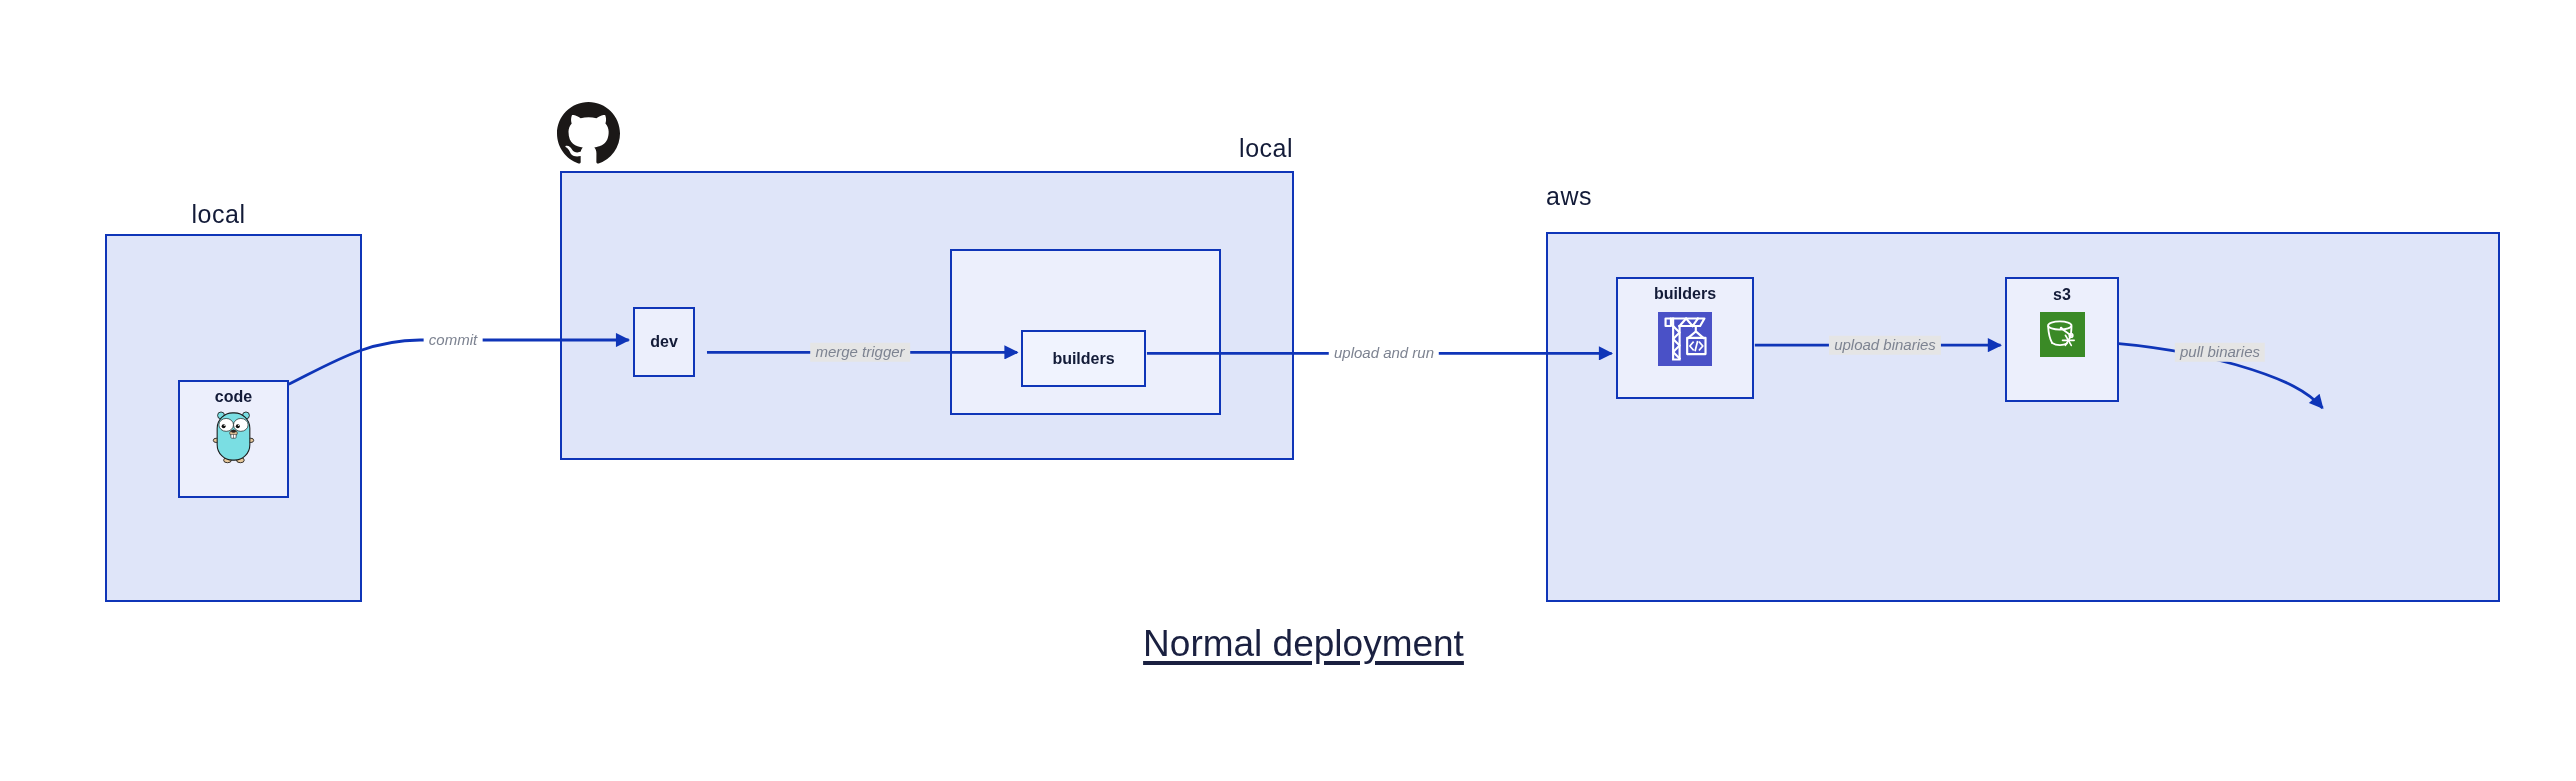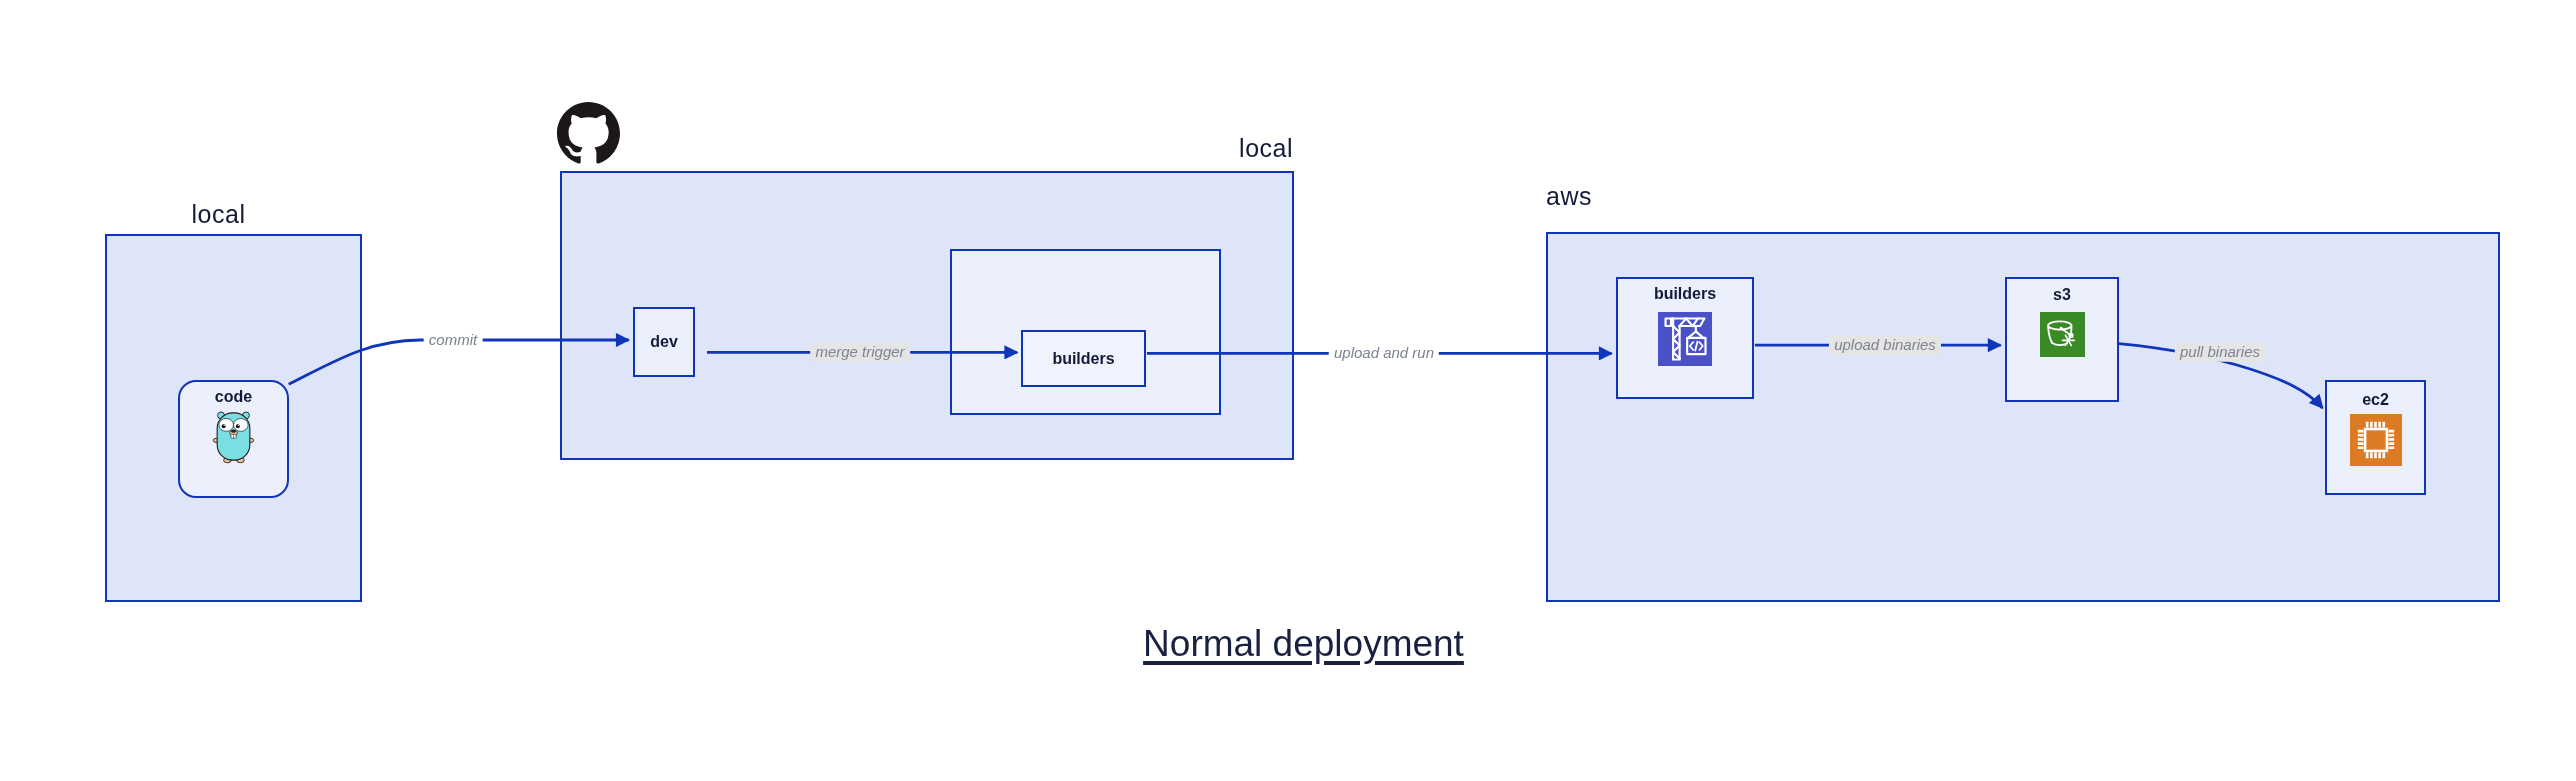--- a/index.html
+++ b/index.html
@@ -73,21 +73,21 @@
       <path d="M 4070 663 C 4190 672 4270 688 4340 708 C 4440 737 4482 762 4508 792" marker-end="url(#arrow)"></path>
     </g>
   </svg>
 
   <div class="elabel on-white" style="left:453px;top:340px;">commit</div>
   <div class="elabel on-fill" style="left:860px;top:352px;">merge trigger</div>
   <div class="elabel on-white" style="left:1384px;top:353px;">upload and run</div>
   <div class="elabel on-fill" style="left:1885px;top:345px;">upload binaries</div>
   <div class="elabel on-fill" style="left:2220px;top:352px;">pull binaries</div>
 
-  <div class="node" style="left:178px;top:380px;width:111px;height:118px;padding-top:7.2px;gap:4.1px;border-radius:18px;">
+  <div class="node" style="left:178px;top:380px;width:111px;height:118px;padding-top:7.2px;gap:4.1px;">
     <div class="nlabel">code</div>
     <svg class="icon-tile" width="43" height="55" viewBox="0 0 100 126">
       <ellipse cx="10" cy="72" rx="7" ry="5" fill="#e8c89a" stroke="#1b1b1b" stroke-width="2"></ellipse>
       <ellipse cx="90" cy="72" rx="7" ry="5" fill="#e8c89a" stroke="#1b1b1b" stroke-width="2"></ellipse>
       <ellipse cx="36" cy="118" rx="9" ry="6" fill="#e8c89a" stroke="#1b1b1b" stroke-width="2"></ellipse>
       <ellipse cx="66" cy="118" rx="9" ry="6" fill="#e8c89a" stroke="#1b1b1b" stroke-width="2"></ellipse>
       <circle cx="21" cy="14" r="8" fill="#7adee3" stroke="#1b1b1b" stroke-width="2"></circle>
       <circle cx="79" cy="14" r="8" fill="#7adee3" stroke="#1b1b1b" stroke-width="2"></circle>
       <rect x="12" y="8" width="76" height="110" rx="36" fill="#7adee3" stroke="#1b1b1b" stroke-width="2.5"></rect>
       <ellipse cx="33" cy="36" rx="17" ry="15" fill="#ffffff" stroke="#1b1b1b" stroke-width="1.6"></ellipse>
@@ -142,30 +142,17 @@
       </g>
       <circle cx="47" cy="36" r="3" fill="#ffffff"></circle>
       <g stroke="#ffffff" stroke-width="3.6" stroke-linecap="round">
         <line x1="50" y1="63" x2="76" y2="63"></line>
         <line x1="56.5" y1="51.7" x2="69.5" y2="74.3"></line>
         <line x1="56.5" y1="74.3" x2="69.5" y2="51.7"></line>
       </g>
     </svg>
   </div>
 
-  <div class="node" style="left:2325px;top:380px;width:101px;height:115px;padding-top:10.3px;gap:6.2px;">
-    <div class="nlabel">ec2</div>
-    <svg class="icon-tile" width="52" height="52" viewBox="0 0 100 100">
-      <rect width="100" height="100" fill="#dd7a24"></rect>
-      <rect x="29" y="29" width="42" height="42" fill="none" stroke="#ffffff" stroke-width="5"></rect>
-      <g stroke="#ffffff" stroke-width="5">
-        <path d="M33 15 V26 M41 15 V26 M49 15 V26 M57 15 V26 M65 15 V26"></path>
-        <path d="M33 74 V85 M41 74 V85 M49 74 V85 M57 74 V85 M65 74 V85"></path>
-        <path d="M15 33 H26 M15 41 H26 M15 49 H26 M15 57 H26 M15 65 H26"></path>
-        <path d="M74 33 H85 M74 41 H85 M74 49 H85 M74 57 H85 M74 65 H85"></path>
-      </g>
-    </svg>
-  </div>
 
   <div class="title">Normal deployment</div>
 
 </div>
 
 
 </body></html>

